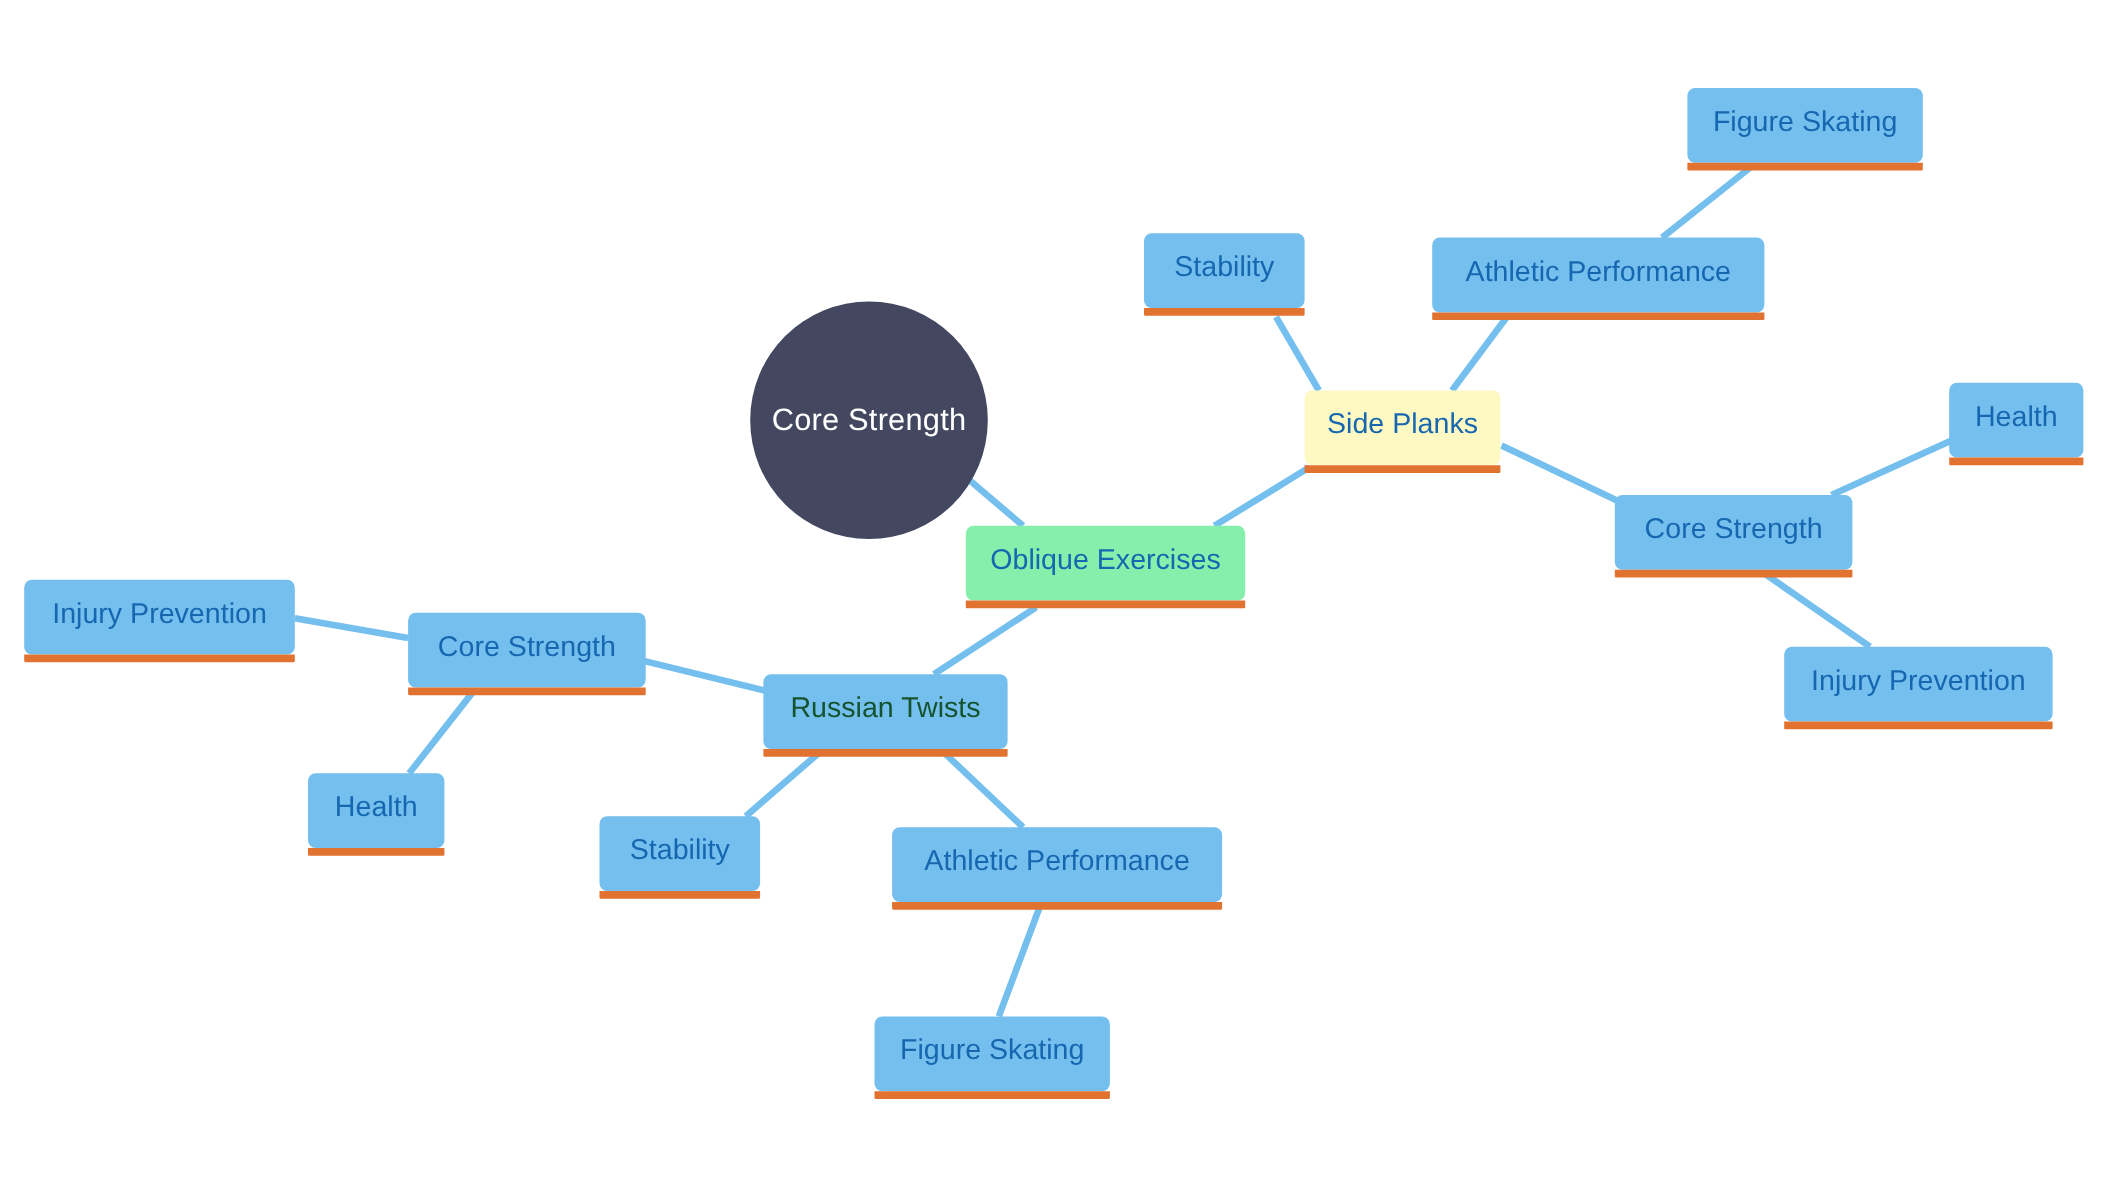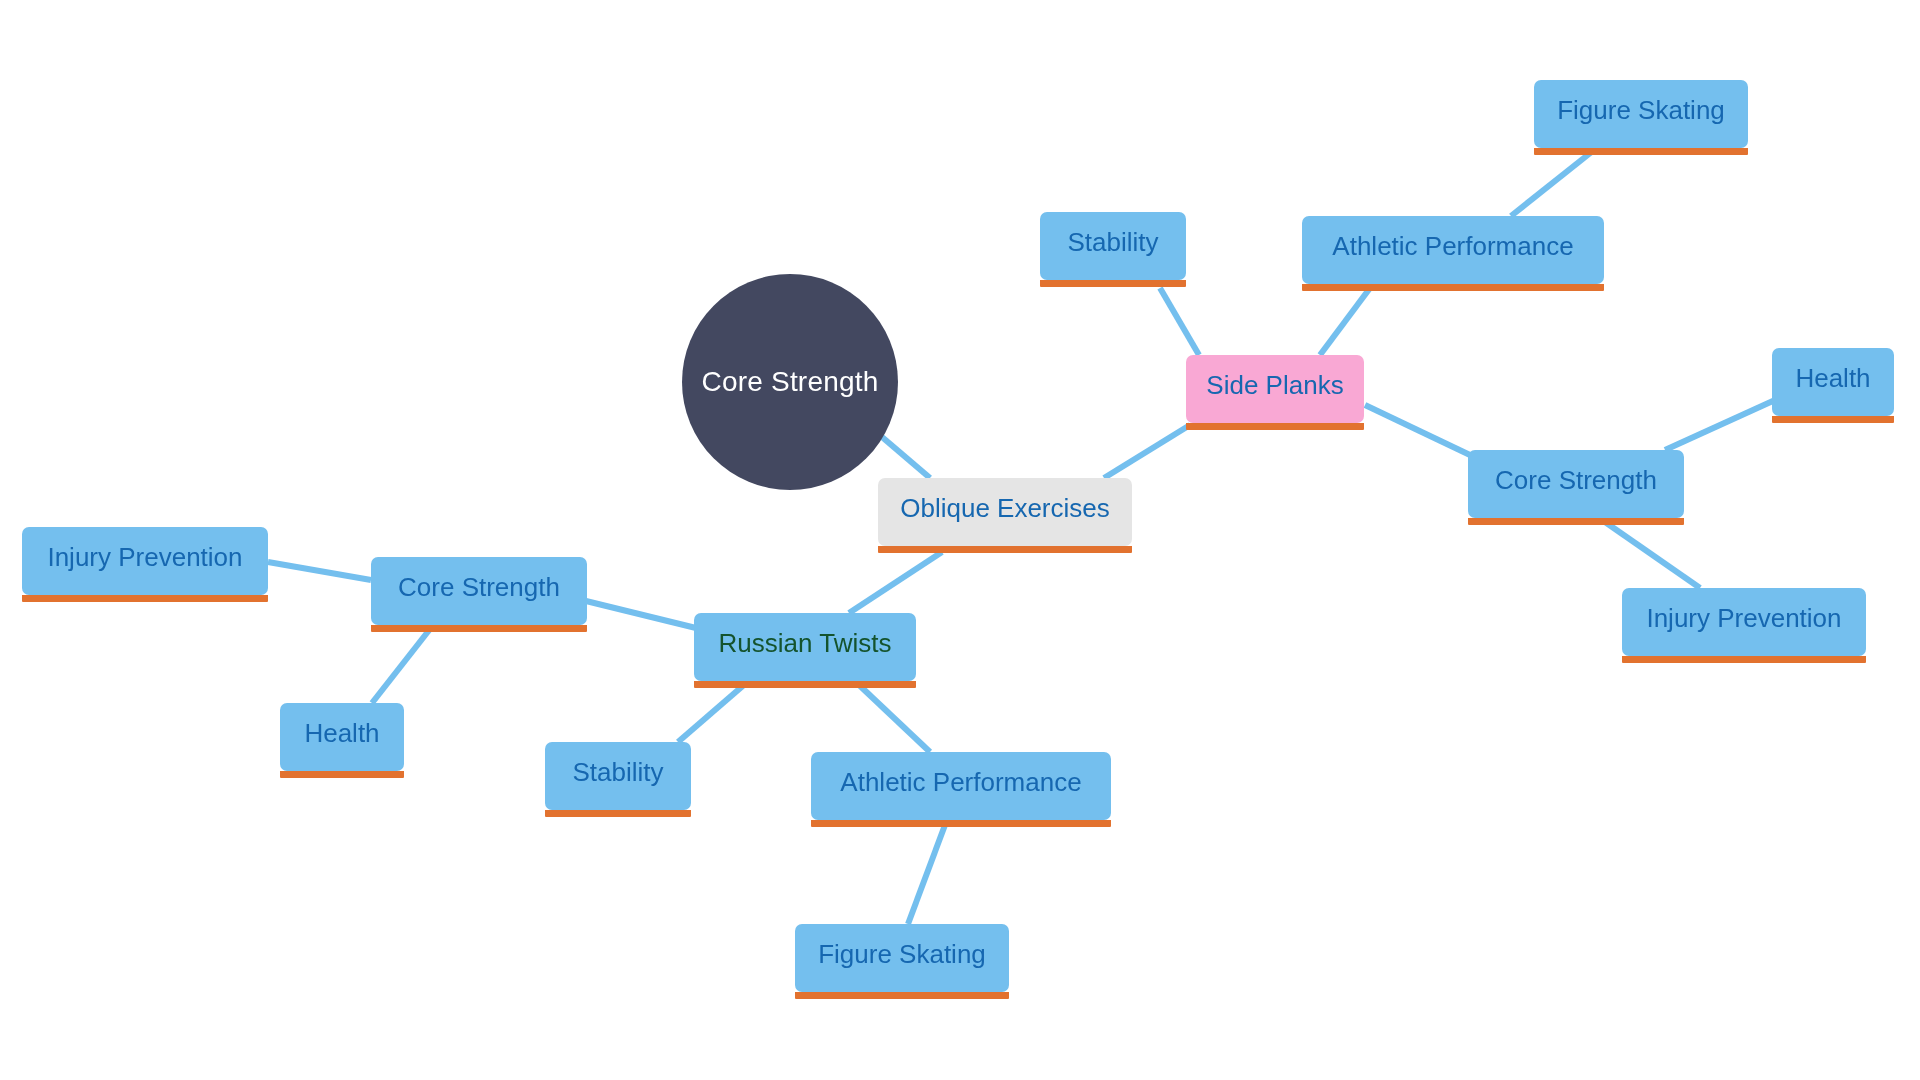--- a/index.html
+++ b/index.html
@@ -90,25 +90,25 @@
       <line x1="371" y1="580" x2="268" y2="562" stroke="#74bfee" stroke-width="6" stroke-linecap="butt"></line>
       <line x1="430" y1="629" x2="372" y2="703" stroke="#74bfee" stroke-width="6" stroke-linecap="butt"></line>
       <line x1="745" y1="684" x2="678" y2="742" stroke="#74bfee" stroke-width="6" stroke-linecap="butt"></line>
       <line x1="858" y1="684" x2="930" y2="752" stroke="#74bfee" stroke-width="6" stroke-linecap="butt"></line>
       <line x1="945" y1="825" x2="908" y2="924" stroke="#74bfee" stroke-width="6" stroke-linecap="butt"></line>
     </svg>
   <div id="node-layer">
       <div class="root-circle" style="left: 682px; top: 274px; width: 216px; height: 216px; background: rgb(67, 72, 96);">
         <span class="root-label" style="color: rgb(255, 255, 255);">Core Strength</span>
       </div>
-      <div class="node-box" style="left: 878px; top: 478px; width: 254px; height: 68px; background: #e5e5e5;">
+      <div class="node-box" style="left: 878px; top: 478px; width: 254px; height: 68px; background: #86efac;">
         <span class="node-label" style="color: rgb(22, 103, 176);">Oblique Exercises</span>
         <div class="node-underline" style="width: 254px; background: rgb(226, 114, 47);"></div>
       </div>
-      <div class="node-box" style="left: 1186px; top: 355px; width: 178px; height: 68px; background: #f9a8d4;">
+      <div class="node-box" style="left: 1186px; top: 355px; width: 178px; height: 68px; background: #fef9c3;">
         <span class="node-label" style="color: rgb(22, 103, 176);">Side Planks</span>
         <div class="node-underline" style="width: 178px; background: rgb(226, 114, 47);"></div>
       </div>
       <div class="node-box" style="left: 1040px; top: 212px; width: 146px; height: 68px; background: rgb(116, 191, 238);">
         <span class="node-label" style="color: rgb(22, 103, 176);">Stability</span>
         <div class="node-underline" style="width: 146px; background: rgb(226, 114, 47);"></div>
       </div>
       <div class="node-box" style="left: 1302px; top: 216px; width: 302px; height: 68px; background: rgb(116, 191, 238);">
         <span class="node-label" style="color: rgb(22, 103, 176);">Athletic Performance</span>
         <div class="node-underline" style="width: 302px; background: rgb(226, 114, 47);"></div>

